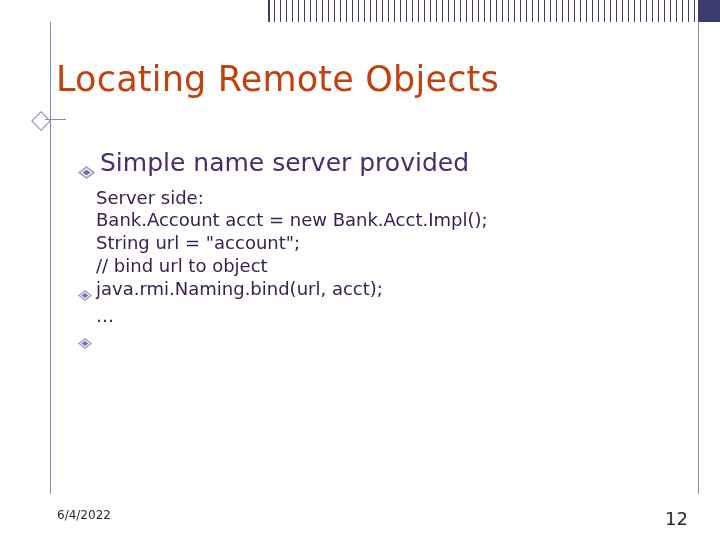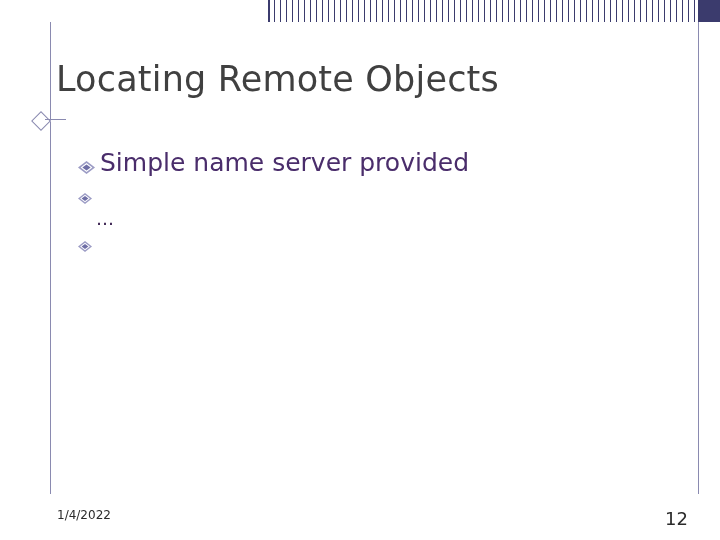--- a/index.html
+++ b/index.html
@@ -65,21 +65,21 @@
   .vrule-left  { left: 50px;  top: 22px; height: 472px; }
   .vrule-right { left: 698px; top: 22px; height: 472px; }
 
   
   .title {
     position: absolute;
     left: 56px;
     top: 60px;
     width: 620px;
     font-size: 35px;
-    color: #404040;
+    color: #c2410c;
     font-weight: normal;
     letter-spacing: 0.2px;
     line-height: 1.1;
   }
 
   
   .diamond-rule {
     position: absolute;
     left: 34px;
     top: 111px;
@@ -104,21 +104,21 @@
   
   .body {
     position: absolute;
     left: 78px;
     top: 148px;
     width: 600px;
   }
 
   .line {
     display: flex;
-    align-items: center;
+    align-items: flex-end;
   }
 
   .bullet-diamond {
     flex: 0 0 auto;
     width: 17px;
     height: 13px;
     margin-top: 9px;
     margin-right: 5px;
     position: relative;
   }
@@ -212,36 +212,43 @@
     <div class="spacer-6"></div>
 
     <div class="line">
       <span class="bullet-diamond small">
         <svg width="14" height="11" viewBox="0 0 14 11">
           <polygon points="7,0 14,5.5 7,11 0,5.5" fill="#9b9bc4"></polygon>
           <polygon points="7,1.7 11.9,5.5 7,9.3 2.1,5.5" fill="#ffffff"></polygon>
           <polygon points="7,3 10.4,5.5 7,8 3.6,5.5" fill="#6f6fa6"></polygon>
         </svg>
       </span>
+      <span class="lvl2-block">
+        <span>Server side:</span><br>
+        <span class="sub">Bank.Account acct = new Bank.Acct.Impl();</span><br>
+        <span class="sub">String url = "account";</span><br>
+        <span class="sub">// bind url to object</span><br>
+        <span class="sub">java.rmi.Naming.bind(url, acct);</span>
+      </span>
     </div>
 
     <div class="spacer-4"></div>
 
     <div class="ellipsis-line">…</div>
 
     <div class="spacer-4"></div>
 
     <div class="line">
       <span class="bullet-diamond small">
         <svg width="14" height="11" viewBox="0 0 14 11">
           <polygon points="7,0 14,5.5 7,11 0,5.5" fill="#9b9bc4"></polygon>
           <polygon points="7,1.7 11.9,5.5 7,9.3 2.1,5.5" fill="#ffffff"></polygon>
           <polygon points="7,3 10.4,5.5 7,8 3.6,5.5" fill="#6f6fa6"></polygon>
         </svg>
       </span>
     </div>
 
   </div>
 
-  <div class="footer-date">1/4/2022</div>
+  <div class="footer-date">6/4/2022</div>
   <div class="footer-page">12</div>
 
 </div>
 
 </body></html>

